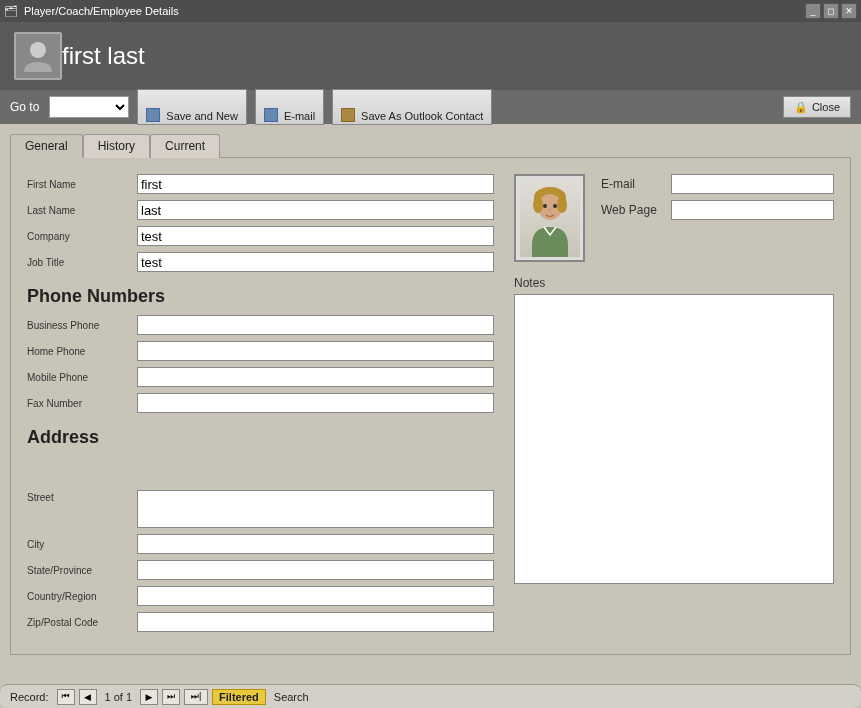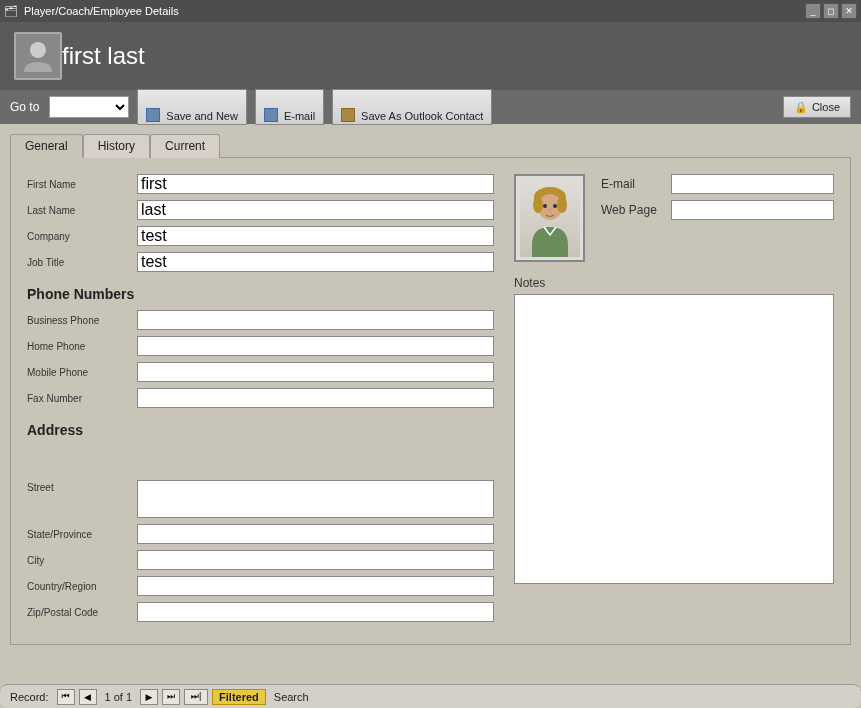--- a/index.html
+++ b/index.html
@@ -140,27 +140,27 @@
       width: 110px;
       color: #333;
       font-size: 10px;
       text-align: left;
     }
     .field-input {
       flex: 1;
       height: 20px;
       border: 1px solid #888;
       background: white;
-      font-size: 16px;
+      font-size: 13px;
       padding: 1px 3px;
     }
 
     .section-title {
       font-weight: bold;
-      font-size: 14px;
+      font-size: 18px;
       color: #222;
       margin: 14px 0 8px 0;
     }
 
     
     .photo-container {
       width: 72px;
       height: 88px;
       border: 2px solid #888;
       background: #ddd;
@@ -388,25 +388,25 @@
         <input class="field-input" type="text" value="" style="">
       </div>
 
       <div class="section-title">Address</div>
 
       <div class="field-row" style="align-items:flex-start;margin-top:42px;">
         <span class="field-label" style="padding-top:2px;">Street</span>
         <textarea class="street-input" style=""></textarea>
       </div>
       <div class="field-row">
+        <span class="field-label">City</span>
+        <input class="field-input" type="text" value="" style="">
+      </div>
+      <div class="field-row">
         <span class="field-label">State/Province</span>
-        <input class="field-input" type="text" value="" style="">
-      </div>
-      <div class="field-row">
-        <span class="field-label">City</span>
         <input class="field-input" type="text" value="" style="">
       </div>
       <div class="field-row">
         <span class="field-label">Country/Region</span>
         <input class="field-input" type="text" value="" style="">
       </div>
       <div class="field-row">
         <span class="field-label">Zip/Postal Code</span>
         <input class="field-input" type="text" value="" style="">
       </div>

